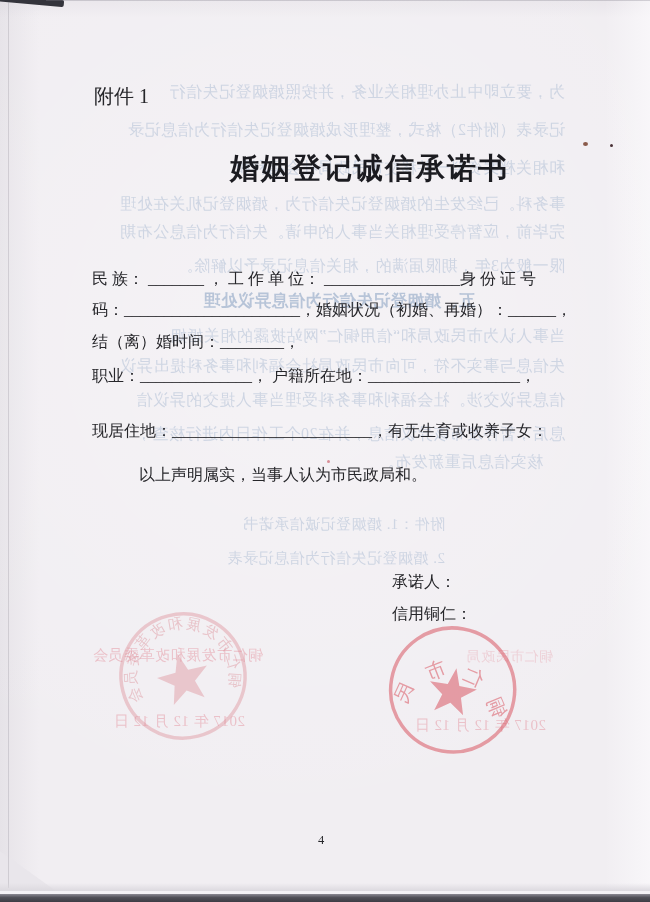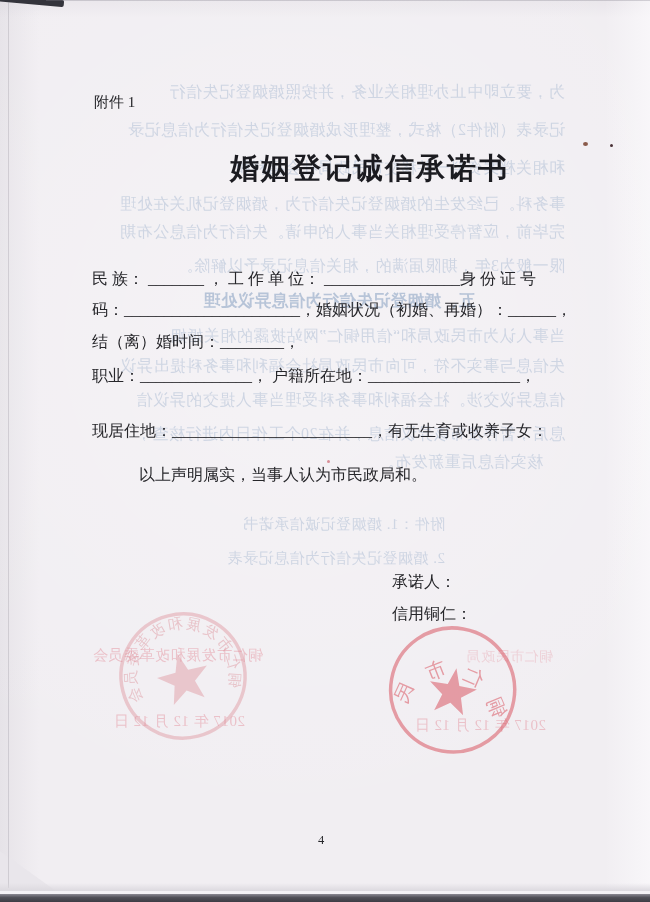--- a/index.html
+++ b/index.html
@@ -88,21 +88,21 @@
     <svg width="140" height="140" viewBox="0 0 140 140">
       <circle cx="70" cy="72" r="62" fill="none" stroke="#dc6570" stroke-width="3.5"></circle>
       <path id="arcR" d="M 26,103 A 44,44 0 1 1 114,103" fill="none"></path>
       <text font-size="20" fill="#dc6570" letter-spacing="14" font-family="Liberation Serif, serif">
         <textPath href="#arcR" startOffset="8">铜仁市民政局</textPath>
       </text>
       <polygon points="70,50 75.9,66.9 93.8,67.3 79.5,78.1 84.7,95.2 70,85 55.3,95.2 60.5,78.1 46.2,67.3 64.1,66.9" fill="#dc6570"></polygon>
     </svg>
   </div>
 
-  <div class="txt" style="left:94px; top:93px; font-size:15px;">附件 1</div>
+  <div class="txt" style="left:94px; top:83px; font-size:20px;">附件 1</div>
 
   <div class="title">婚姻登记诚信承诺书</div>
 
   <div class="txt" style="left:92px; top:269px;">民 族： _______ ， 工 作 单 位： _________________身 份 证 号</div>
   <div class="txt" style="left:92px; top:300px;">码：______________________，婚姻状况（初婚、再婚）：______，</div>
   <div class="txt" style="left:92px; top:332px;">结（离）婚时间：________，</div>
   <div class="txt" style="left:92px; top:366px;">职业：______________， 户籍所在地：___________________，</div>
   <div class="txt" style="left:92px; top:401px;margin-top:20px;">现居住地：_________________________，有无生育或收养子女：</div>
 
   <div class="txt" style="left:139px; top:465px;">以上声明属实，当事人认为市民政局和。</div>

